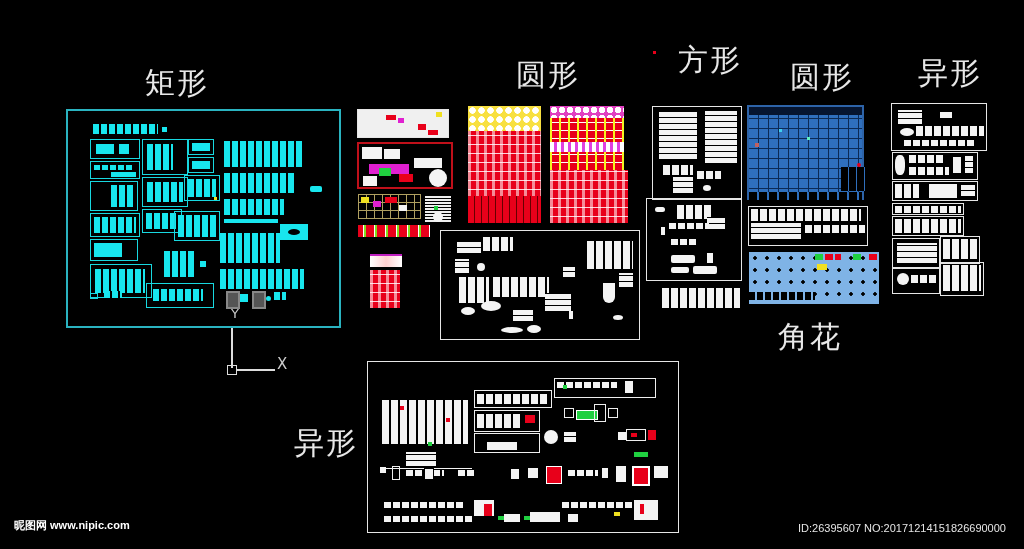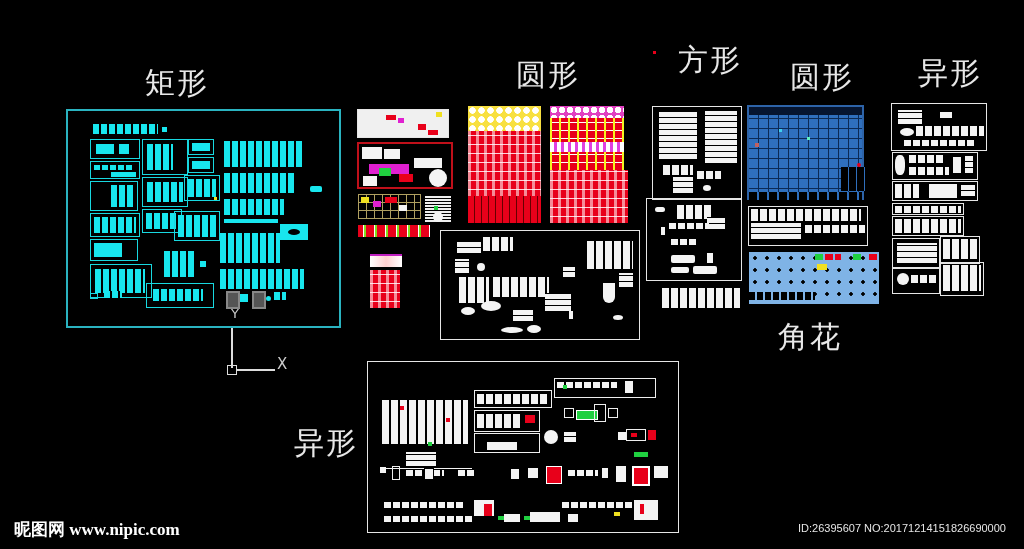--- a/index.html
+++ b/index.html
@@ -15,22 +15,22 @@
   .blue-frame { border:2px solid #2d63a8; }
   .blk { position:absolute; }
   .cy { background:#18e6ee; }
   .wh { background:#f4f4f4; }
   .rd { background:#e8001a; }
   .gn { background:#20d040; }
   .mg { background:#e020d0; }
   .yl { background:#f0e020; }
   .outline-cy { border:1.5px solid #18d8e0; box-sizing:border-box; }
   .outline-wh { border:1px solid #eee; box-sizing:border-box; }
-  .watermark { position:absolute; left:14px; top:518px; font-family:Liberation Serif, serif;
-               font-weight:bold; font-size:17px; color:#fff; }
+  .watermark { position:absolute; left:14px; top:518px; font-family:Liberation Sans, sans-serif;
+               font-weight:bold; font-size:11px; color:#fff; }
   .idline { position:absolute; left:798px; top:522px; font-size:11px; color:#e6e6e6;
             font-family:"Liberation Sans", sans-serif; }
   .ucs { position:absolute; }
   
   .tex-cyan { background:
       repeating-linear-gradient(90deg, #18e6ee 0 6px, #000 6px 8px),
       #18e6ee; }
   .tex-red { background:
       repeating-linear-gradient(90deg, rgba(255,255,255,.55) 0 3px, transparent 3px 8px),
       repeating-linear-gradient(0deg, #e8001a 0 6px, #ffd0d8 6px 7px, #e8001a 7px 9px); }

